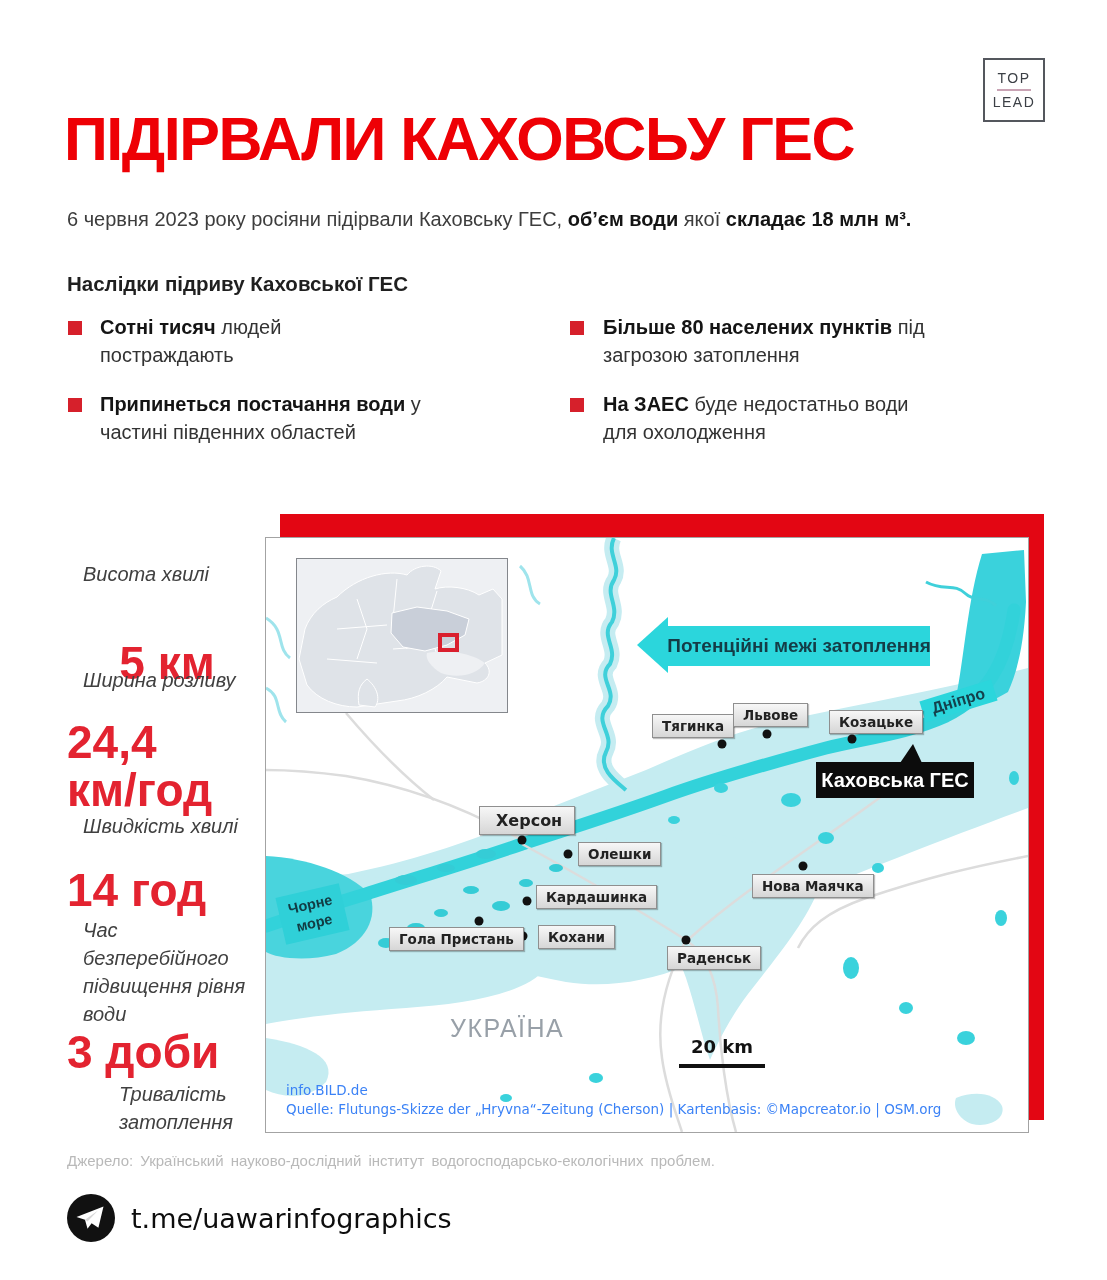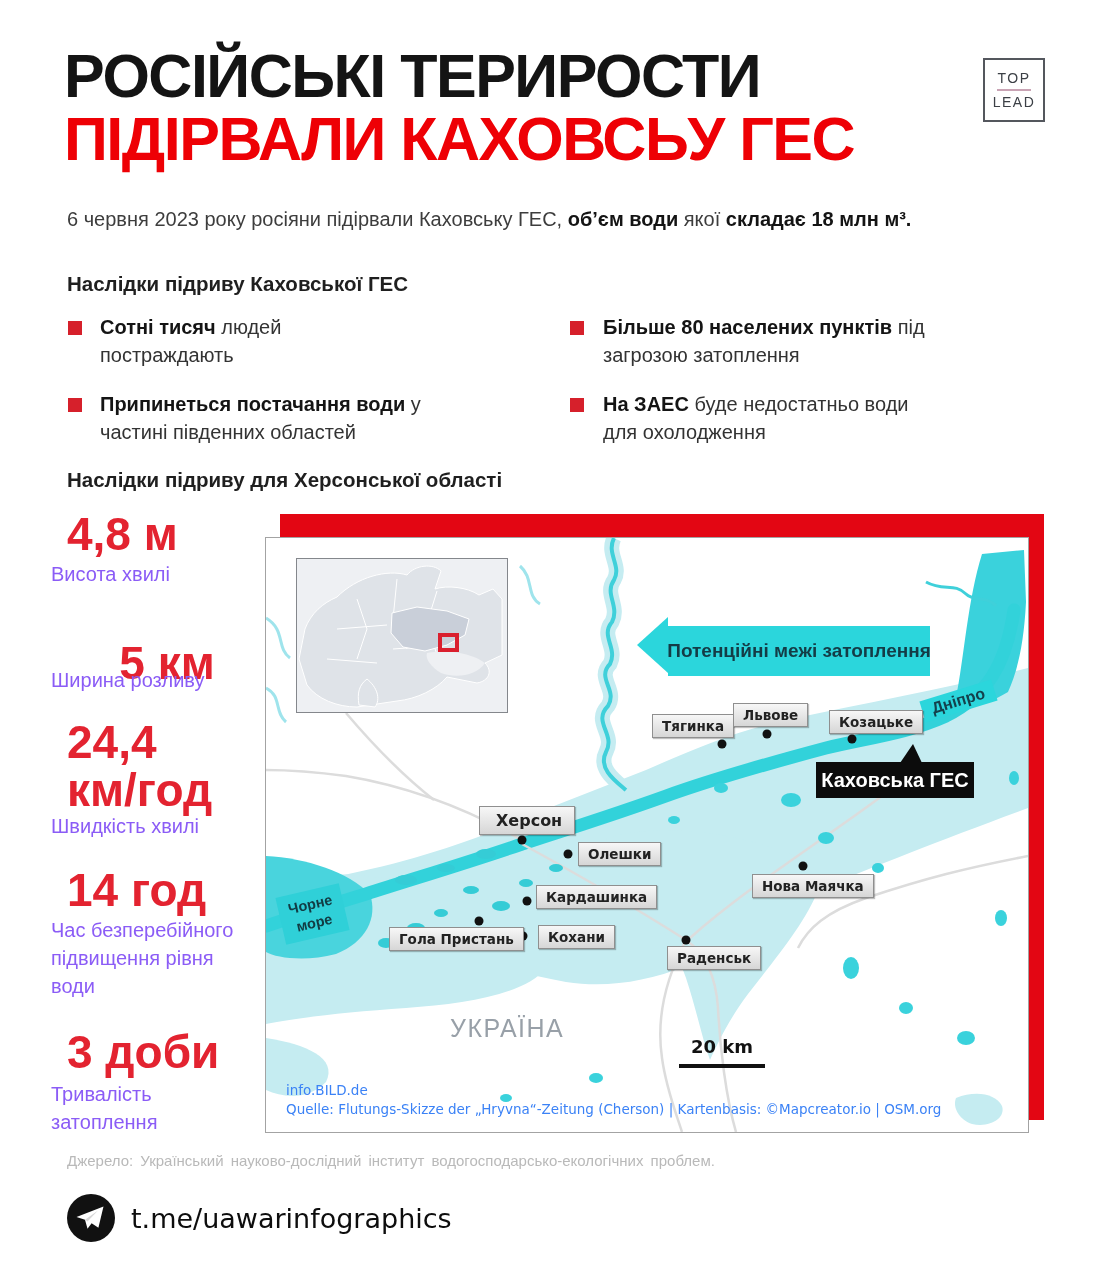--- a/index.html
+++ b/index.html
@@ -23,30 +23,30 @@
   
   .sechead{left:67px;font-size:20.5px;font-weight:bold;color:#1f1f1f;}
 
   
   .sq{width:14px;height:14px;background:#d6202b;}
   .bullet{font-size:20px;line-height:28px;color:#333;}
   .bullet b{color:#141414;}
 
   
   .statv{left:67px;font-size:46px;line-height:48px;font-weight:bold;color:#e32330;width:200px;}
-  .statl{left:51px;font-size:20px;line-height:28px;color:#8b5cf6;width:195px;}
+  .statl{left:83px;font-size:20px;line-height:28px;color:#404040;width:195px;font-style:italic;}
 
   
   .redframe{left:280px;top:514px;width:764px;height:606px;background:#e30613;}
   .mapbox{left:265px;top:537px;width:762px;height:594px;background:#fff;border:1px solid #a3a3a3;overflow:hidden;}
   .maplayer{position:absolute;left:0;top:0;width:762px;height:594px;}
 
   .inset{position:absolute;left:30px;top:20px;width:210px;height:153px;background:#eef0f3;border:1px solid #84878c;}
 
-  .floodarrow{position:absolute;left:402px;top:88px;width:262px;height:50px;background:#2bd6dc;
+  .floodarrow{position:absolute;left:402px;top:88px;width:262px;height:40px;background:#2bd6dc;
               display:flex;align-items:center;justify-content:center;font-size:19px;font-weight:600;color:#143c46;white-space:nowrap;}
   .floodarrow:before{content:"";position:absolute;left:-31px;top:-9px;border-top:28px solid transparent;
               border-bottom:28px solid transparent;border-right:31px solid #2bd6dc;}
 
   .town{position:absolute;background:linear-gradient(#f7f7f7,#d6d6d6);border:1px solid #8f8f8f;
         color:#222;font:600 13.5px "DejaVu Sans","Liberation Sans",sans-serif;
         padding:3px 9px;white-space:nowrap;box-shadow:1px 1px 1px rgba(0,0,0,.25);}
   .town.big{font-size:16px;padding:4px 12px;}
   .dot{position:absolute;width:9px;height:9px;background:#111;border-radius:50%;transform:translate(-50%,-50%);}
 
@@ -70,21 +70,20 @@
   
   .source{left:67px;top:1152px;font-size:15px;color:#b9b9b9;word-spacing:3px;}
   .tgrow{left:67px;top:1194px;display:flex;align-items:center;gap:16px;}
   .tgtext{font-size:27px;color:#0d0d0d;font-family:"DejaVu Sans","Liberation Sans",sans-serif;}
 </style>
 </head>
 <body>
 
 <div id="canvas">
 
-  <div class="abs title l1">РОСІЙСЬКІ ТЕРИРОСТИ</div>
   <div class="abs title l2">ПІДІРВАЛИ КАХОВСЬУ ГЕС</div>
   <div class="abs toplead">
     <span>TOP</span>
     <span class="rule"></span>
     <span>LEAD</span>
   </div>
 
   <p class="abs intro"><span>6 червня 2023 року росіяни підірвали Каховську ГЕС, </span><b>об’єм води</b><span> якої </span><b>складає 18 млн м³.</b><br></p>
 
   <div class="abs sechead" style="top:272px;">Наслідки підриву Каховської ГЕС</div>
@@ -94,36 +93,34 @@
 
   <div class="abs sq" style="left:68px;top:398px;"></div>
   <div class="abs bullet" style="left:100px;top:390px;width:390px;"><b>Припинеться постачання води</b><span> у частині південних областей</span></div>
 
   <div class="abs sq" style="left:570px;top:321px;"></div>
   <div class="abs bullet" style="left:603px;top:313px;width:350px;"><b>Більше 80 населених пунктів</b><span> під загрозою затоплення</span></div>
 
   <div class="abs sq" style="left:570px;top:398px;"></div>
   <div class="abs bullet" style="left:603px;top:390px;width:330px;"><b>На ЗАЕС</b><span> буде недостатньо води для охолодження</span></div>
 
-  <div class="abs sechead" style="top:468px;">Наслідки підриву для Херсонської області</div>
-
-  <div class="abs statv" style="top:510px;">4,8 м</div>
+
   <div class="abs statl" style="top:560px;">Висота хвилі</div>
 
   <div class="abs statv" style="top:639px;text-align:center;">5 км</div>
   <div class="abs statl" style="top:666px;">Ширина розливу</div>
 
   <div class="abs statv" style="top:718px;width:150px;">24,4 км/год</div>
   <div class="abs statl" style="top:812px;">Швидкість хвилі</div>
 
   <div class="abs statv" style="top:866px;">14 год</div>
   <div class="abs statl" style="top:916px;width:185px;">Час безперебійного підвищення рівня води</div>
 
   <div class="abs statv" style="top:1028px;">3 доби</div>
-  <div class="abs statl" style="top:1080px;width:150px;">Тривалість затоплення</div>
+  <div class="abs statl" style="top:1080px;width:150px;margin-left:36px;">Тривалість затоплення</div>
 
   <div class="abs redframe"></div>
 
   <div class="abs mapbox">
 
     <svg class="maplayer" viewBox="0 0 762 594" width="762" height="594">
 
       <path fill="#c5ecf1" d="M762,130 C680,150 600,165 520,182 C470,193 430,210 380,232 C330,252 280,270 230,292 C180,312 120,330 60,340 L0,346 L0,420 C60,416 120,414 170,420 C220,428 262,436 300,444 C340,450 380,444 420,428 C470,408 510,380 550,352 C610,328 680,300 762,270 Z"></path>
 
       <path fill="#c5ecf1" d="M340,300 C390,286 450,292 500,308 C540,320 562,332 552,352 C540,384 510,420 482,456 C464,480 452,504 444,522 C436,500 430,470 420,440 C408,404 380,360 348,330 Z"></path>

